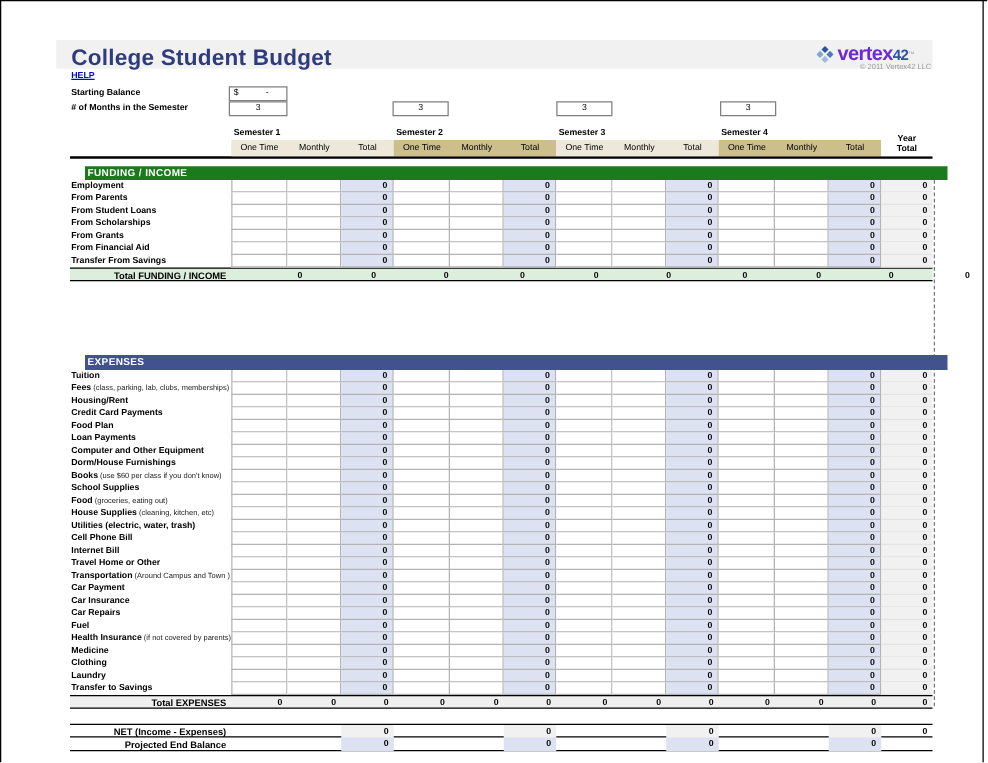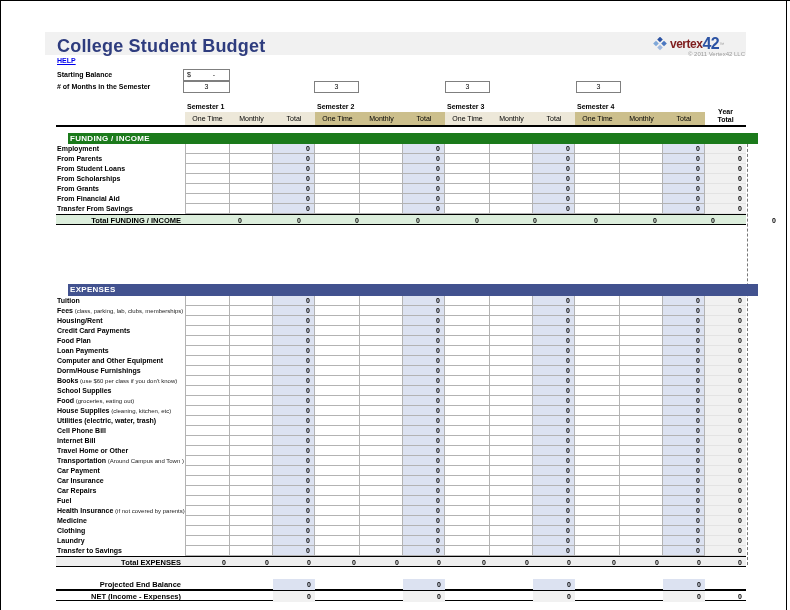--- a/index.html
+++ b/index.html
@@ -11,22 +11,22 @@
   .frame-top{position:absolute;left:0;top:0;width:790px;height:1px;background:#000;}
   .frame-left{position:absolute;left:0;top:0;width:1px;height:610px;background:#000;}
   .frame-right{position:absolute;left:786px;top:0;width:1px;height:610px;background:#000;}
 
   .title-band{position:absolute;left:45px;top:32px;width:701px;height:23px;background:#F1F1F1;}
   .page-title{position:absolute;left:57px;top:36px;font-size:18px;font-weight:bold;color:var(--title-color);letter-spacing:.2px;}
   .help-link{position:absolute;left:57px;top:57px;font-size:7px;font-weight:bold;color:var(--link-color);text-decoration:underline;cursor:pointer;}
 
   .logo{position:absolute;left:653px;top:35px;display:flex;align-items:center;}
   .logo svg{margin-right:3px;}
-  .logo .brand{font-size:12px;font-weight:bold;color:#7f1d1d;letter-spacing:-.5px;}
-  .logo .brandnum{font-size:16px;font-weight:bold;color:#2B52A3;letter-spacing:-.5px;}
+  .logo .brand{font-size:16px;font-weight:bold;color:#6d28d9;letter-spacing:-.5px;}
+  .logo .brandnum{font-size:12px;font-weight:bold;color:#2B52A3;letter-spacing:-.5px;}
   .logo .tm{font-size:5px;color:#999;vertical-align:super;}
   .copyright{position:absolute;left:645px;top:51px;width:100px;text-align:right;font-size:6px;color:#999;}
 
   .ctl-label{position:absolute;left:57px;font-size:7px;font-weight:600;}
   .ctl-label.sb{top:71px;}
   .ctl-label.mo{top:83px;}
   .box{position:absolute;box-sizing:border-box;height:12px;border:1px solid #7F7F7F;background:#fff;font-size:7px;line-height:10px;}
   .sb-box{left:183px;top:69px;width:47px;display:flex;justify-content:space-between;padding:0 14px 0 3px;}
   .m-box{top:81px;width:45px;text-align:center;}
   .m0{left:183px;width:47px;} .m1{left:314px;} .m2{left:445px;} .m3{left:576px;}
@@ -716,45 +716,45 @@
       <div class="tcell">0</div>
       <div class="tcell">0</div>
       <div class="tcell">0</div>
       <div class="tcell">0</div>
       <div class="tcell">0</div>
       <div class="tcell">0</div>
       <div class="tcell">0</div>
       <div class="tcell">0</div>
     </div>
     <div class="spacer" style="height: 12px;"></div>
+    <div class="trow summary-row net">
+      <div class="tlabel">NET (Income - Expenses)</div>
+      <div class="blank"></div>
+      <div class="blank"></div>
+      <div class="sumval gray">0</div>
+      <div class="blank"></div>
+      <div class="blank"></div>
+      <div class="sumval gray">0</div>
+      <div class="blank"></div>
+      <div class="blank"></div>
+      <div class="sumval gray">0</div>
+      <div class="blank"></div>
+      <div class="blank"></div>
+      <div class="sumval gray">0</div>
+      <div class="sumval">0</div>
+    </div>
     <div class="trow summary-row peb">
       <div class="tlabel">Projected End Balance</div>
       <div class="blank"></div>
       <div class="blank"></div>
       <div class="sumval lav">0</div>
       <div class="blank"></div>
       <div class="blank"></div>
       <div class="sumval lav">0</div>
       <div class="blank"></div>
       <div class="blank"></div>
       <div class="sumval lav">0</div>
       <div class="blank"></div>
       <div class="blank"></div>
       <div class="sumval lav">0</div>
       <div class="sumval"></div>
     </div>
-    <div class="trow summary-row net">
-      <div class="tlabel">NET (Income - Expenses)</div>
-      <div class="blank"></div>
-      <div class="blank"></div>
-      <div class="sumval gray">0</div>
-      <div class="blank"></div>
-      <div class="blank"></div>
-      <div class="sumval gray">0</div>
-      <div class="blank"></div>
-      <div class="blank"></div>
-      <div class="sumval gray">0</div>
-      <div class="blank"></div>
-      <div class="blank"></div>
-      <div class="sumval gray">0</div>
-      <div class="sumval">0</div>
-    </div>
   </div>
 
 </body></html>

